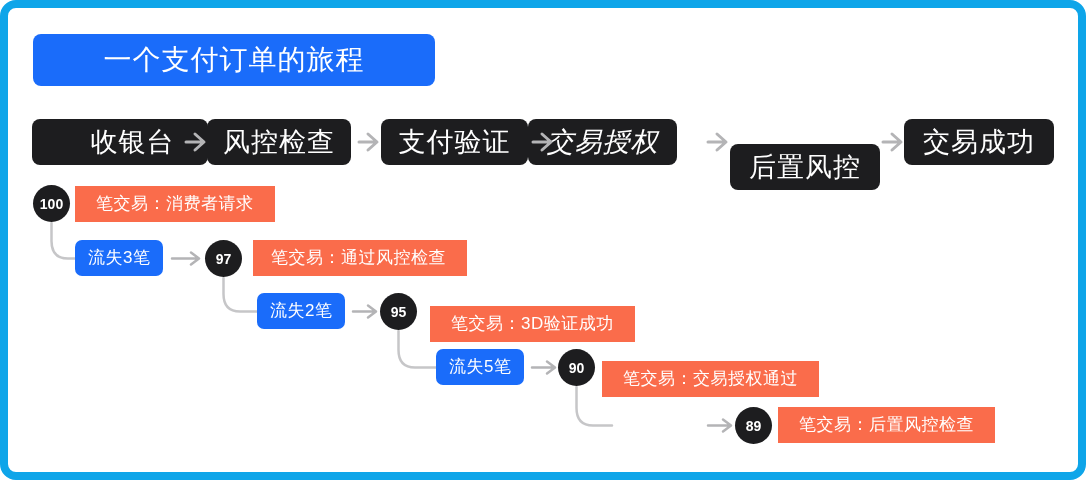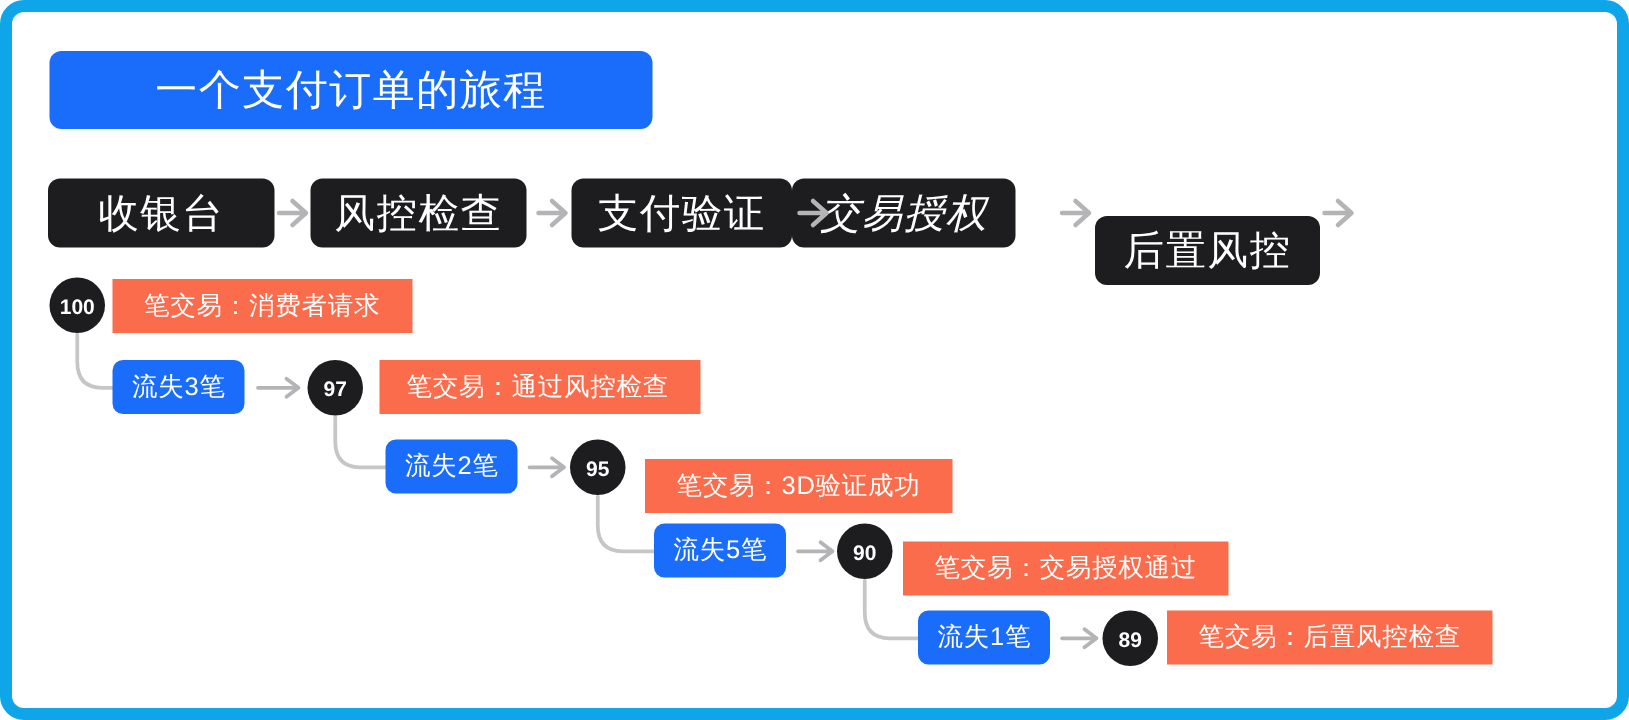--- a/index.html
+++ b/index.html
@@ -83,25 +83,26 @@
     white-space: nowrap;
   }
 </style>
 </head>
 <body>
 
 <div class="canvas">
 
   <div class="title-badge">一个支付订单的旅程</div>
 
-  <div class="stage" style="left:24px;  width:151px;">收银台</div>
+  <div class="stage" style="left:24px;  width:151px;padding-left:25px;">收银台</div>
   <div class="stage" style="left:199px; width:144px;">风控检查</div>
   <div class="stage" style="left:373px; width:147px;">支付验证</div>
   <div class="stage" style="left:520px; width:149px;font-style:italic;">交易授权</div>
   <div class="stage" style="left:722px; width:150px;margin-top:25px;">后置风控</div>
+  <div class="stage" style="left:896px; width:150px;">交易成功</div>
 
   <svg class="overlay" viewBox="0 0 1078 472">
 
     <g stroke="#b4b4b6" stroke-width="3" fill="none" stroke-linecap="round" stroke-linejoin="round">
       <path d="M178 134 H194 M187 126 L196 134 L187 142"></path>
       <path d="M351 134 H367 M360 126 L369 134 L360 142"></path>
       <path d="M525 134 H541 M534 126 L543 134 L534 142"></path>
       <path d="M700 134 H716 M709 126 L718 134 L709 142"></path>
       <path d="M875 134 H891 M884 126 L893 134 L884 142"></path>
     </g>
@@ -129,17 +130,16 @@
   <div class="label-orange" style="left:245px; top:232px;padding-left:18px;">笔交易：通过风控检查</div>
 
   <div class="loss-blue" style="left:249px; top:285px;">流失2笔</div>
   <div class="count-circle" style="left:372px; top:285px;">95</div>
   <div class="label-orange" style="left:422px; top:285px;margin-top:13px;">笔交易：3D验证成功</div>
 
   <div class="loss-blue" style="left:428px; top:341px;">流失5笔</div>
   <div class="count-circle" style="left:550px; top:341px;">90</div>
   <div class="label-orange" style="left:594px; top:353px;text-align:center;">笔交易：交易授权通过</div>
 
-  <div class="loss-blue" style="left:604px; top:399px;">流失1笔</div>
   <div class="count-circle" style="left:727px; top:399px;">89</div>
   <div class="label-orange" style="left:770px; top:399px;">笔交易：后置风控检查</div>
 
 </div>
 
 </body></html>

